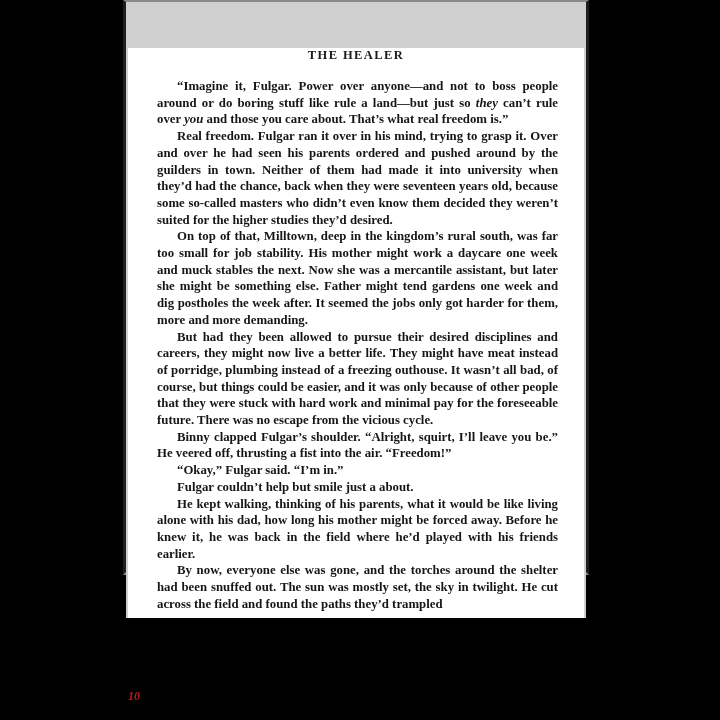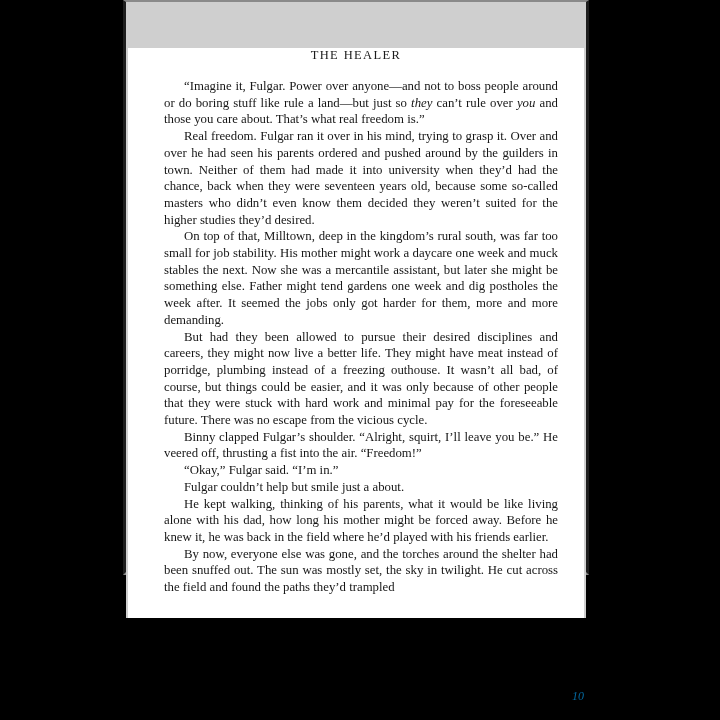--- a/index.html
+++ b/index.html
@@ -27,20 +27,21 @@
   .page-column {
     flex: 0 0 auto;
     width: 466px;
     height: 575px;
     box-sizing: border-box;
     border-top: 2px solid #8a8a8a;
     border-bottom: 3px solid #8a8a8a;
     border-left: 3px solid #1e1e1e;
     border-right: 3px solid #1e1e1e;
     background: #cfcfcf;
+    font-weight: bold;
   }
   .page {
     position: relative;
     box-sizing: border-box;
     width: 100%;
     height: 100%;
     border-left: 2px solid #cfcfcf;
     border-right: 2px solid #cfcfcf;
     background: #ffffff;
     color: #161616;
@@ -53,36 +54,35 @@
     color: #1a1a1a;
     font-variant: normal;
   }
   .page-body {
     margin-top: 15px;
     padding: 0 26px 0 29px;
     font-size: 12.8px;
     line-height: 16.7px;
     text-align: justify;
     text-justify: inter-word;
-    margin-left: 7px;
   }
   .page-body p {
     margin: 0;
     text-indent: 20px;
   }
   .page-body i { font-style: italic; }
   .page-footer {
     position: absolute;
     left: 0;
     top: 641px;
     width: 100%;
-    text-align: right;
+    text-align: left;
     font-style: italic;
     font-size: 12px;
-    color: #0369a1;
+    color: #b91c1c;
   }
 </style>
 </head>
 <body>
 
 <div class="screen">
   <div class="side-bar left"></div>
 
   <div class="page-column">
     <div class="page">

